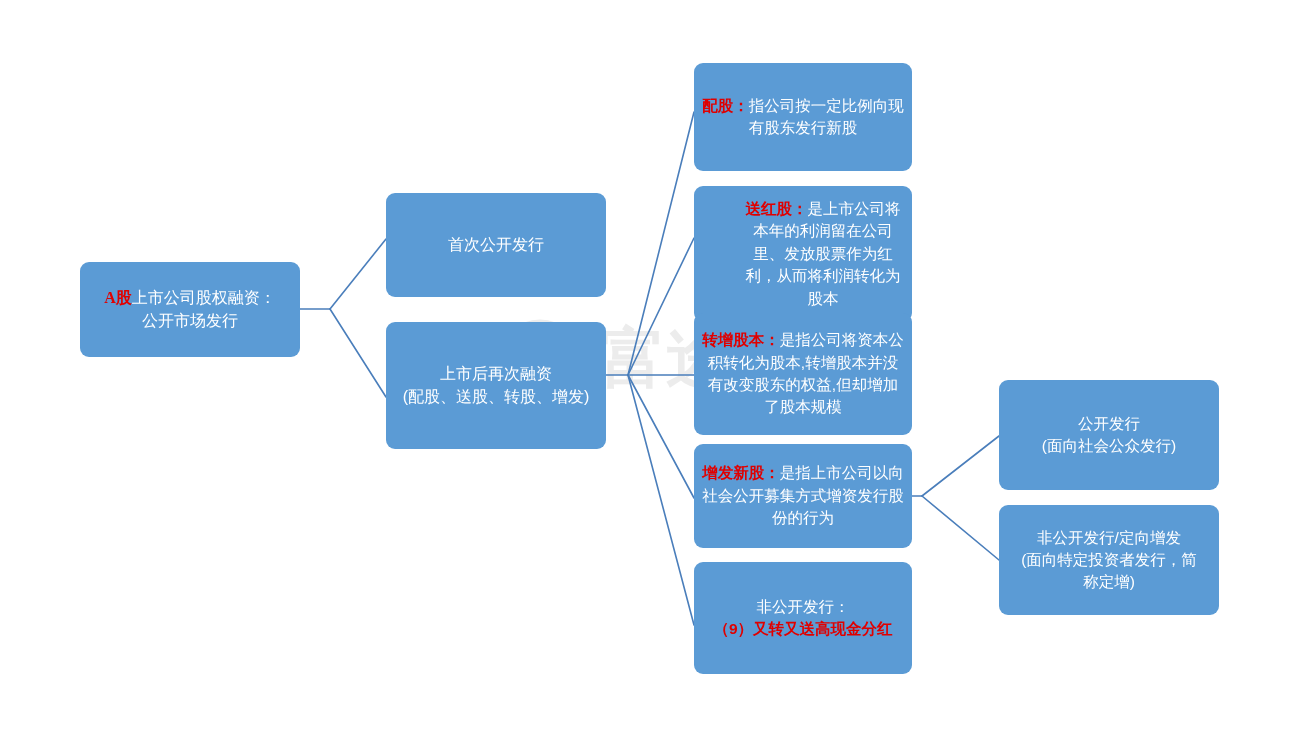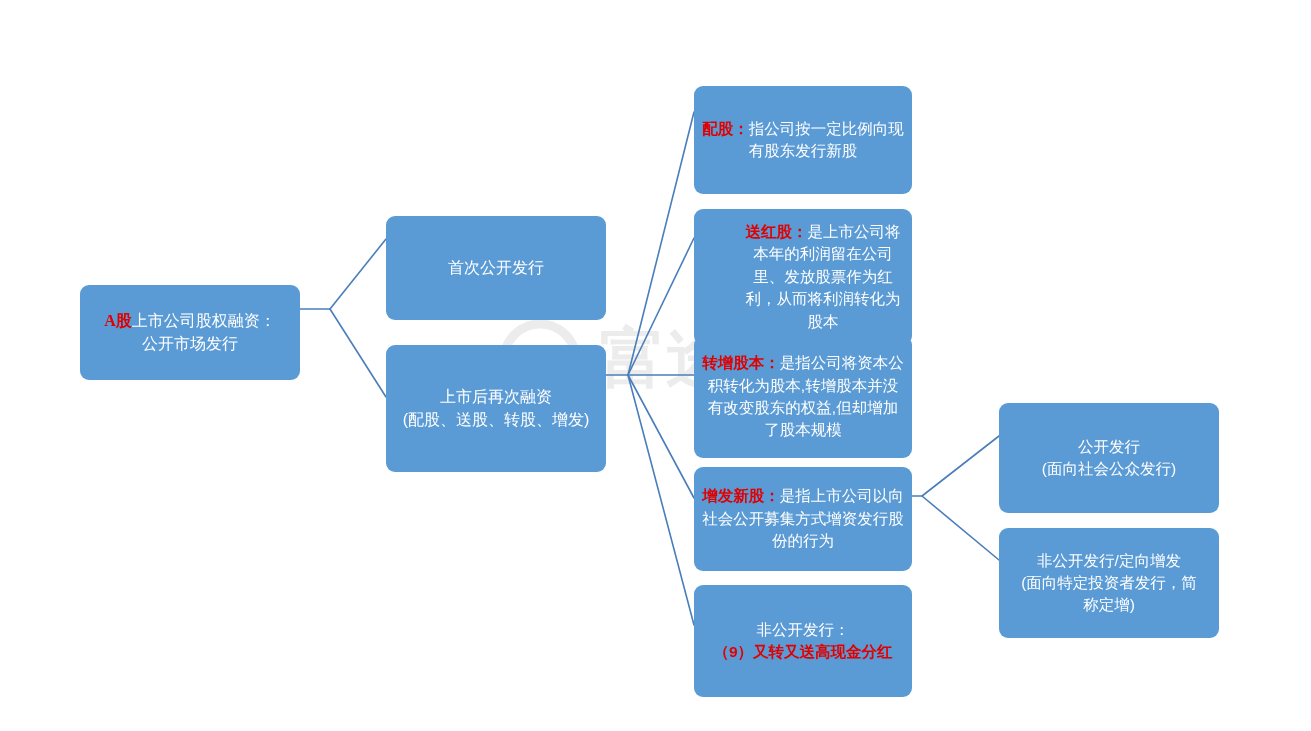--- a/index.html
+++ b/index.html
@@ -38,21 +38,20 @@
     border-radius: 9px;
     color: #ffffff;
     box-sizing: border-box;
     display: flex;
     flex-direction: column;
     align-items: center;
     justify-content: center;
     text-align: center;
     line-height: 1.42;
     padding: 4px 8px;
-    margin-top: 23px;
   }
   .node .line {
     display: block;
     width: 100%;
   }
   .red {
     color: #E00000;
     font-weight: bold;
   }
 

